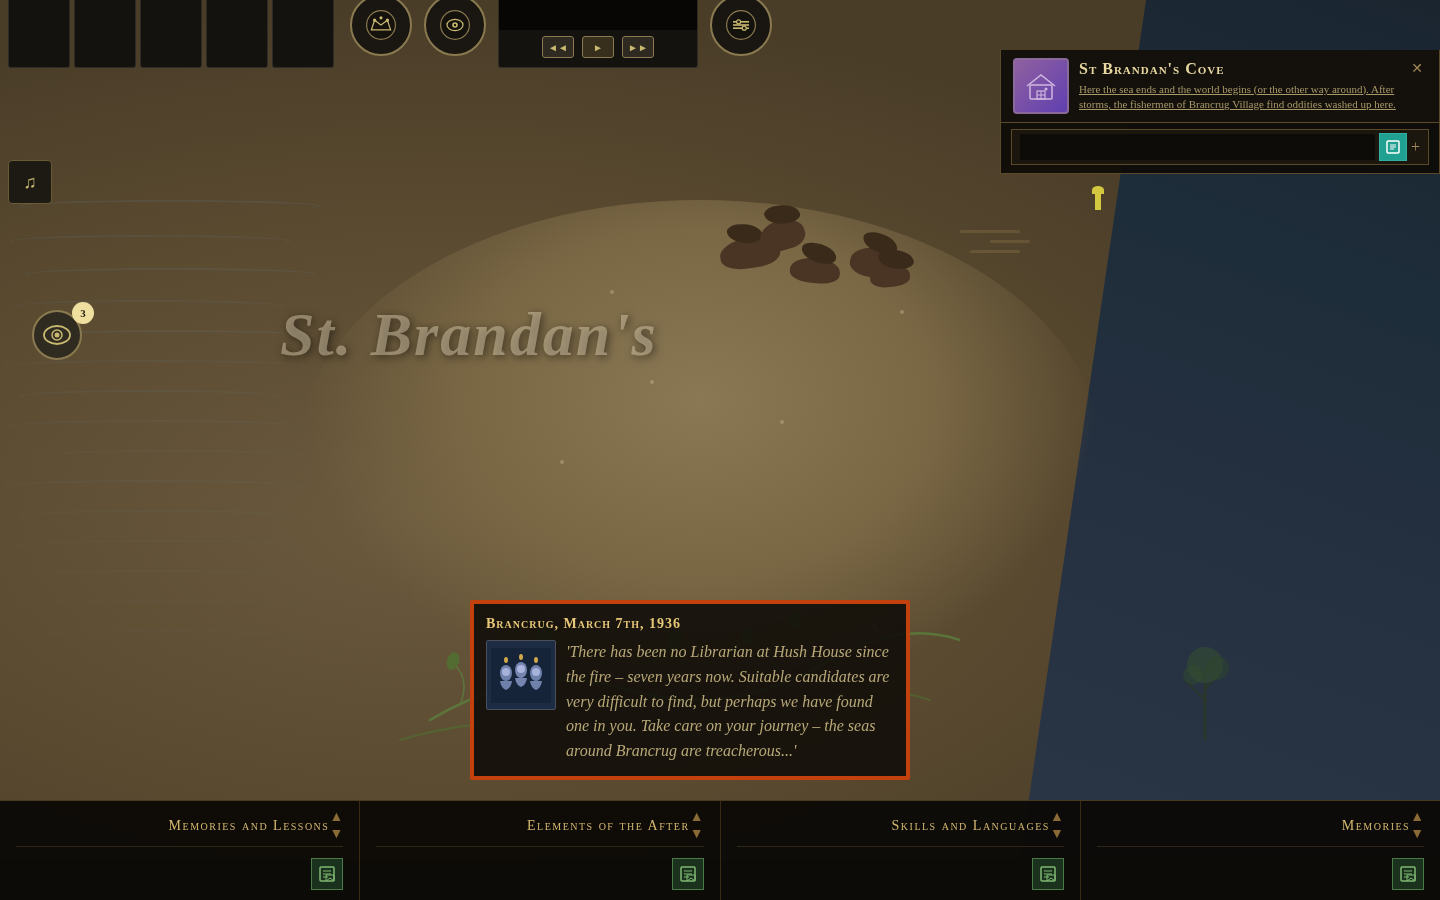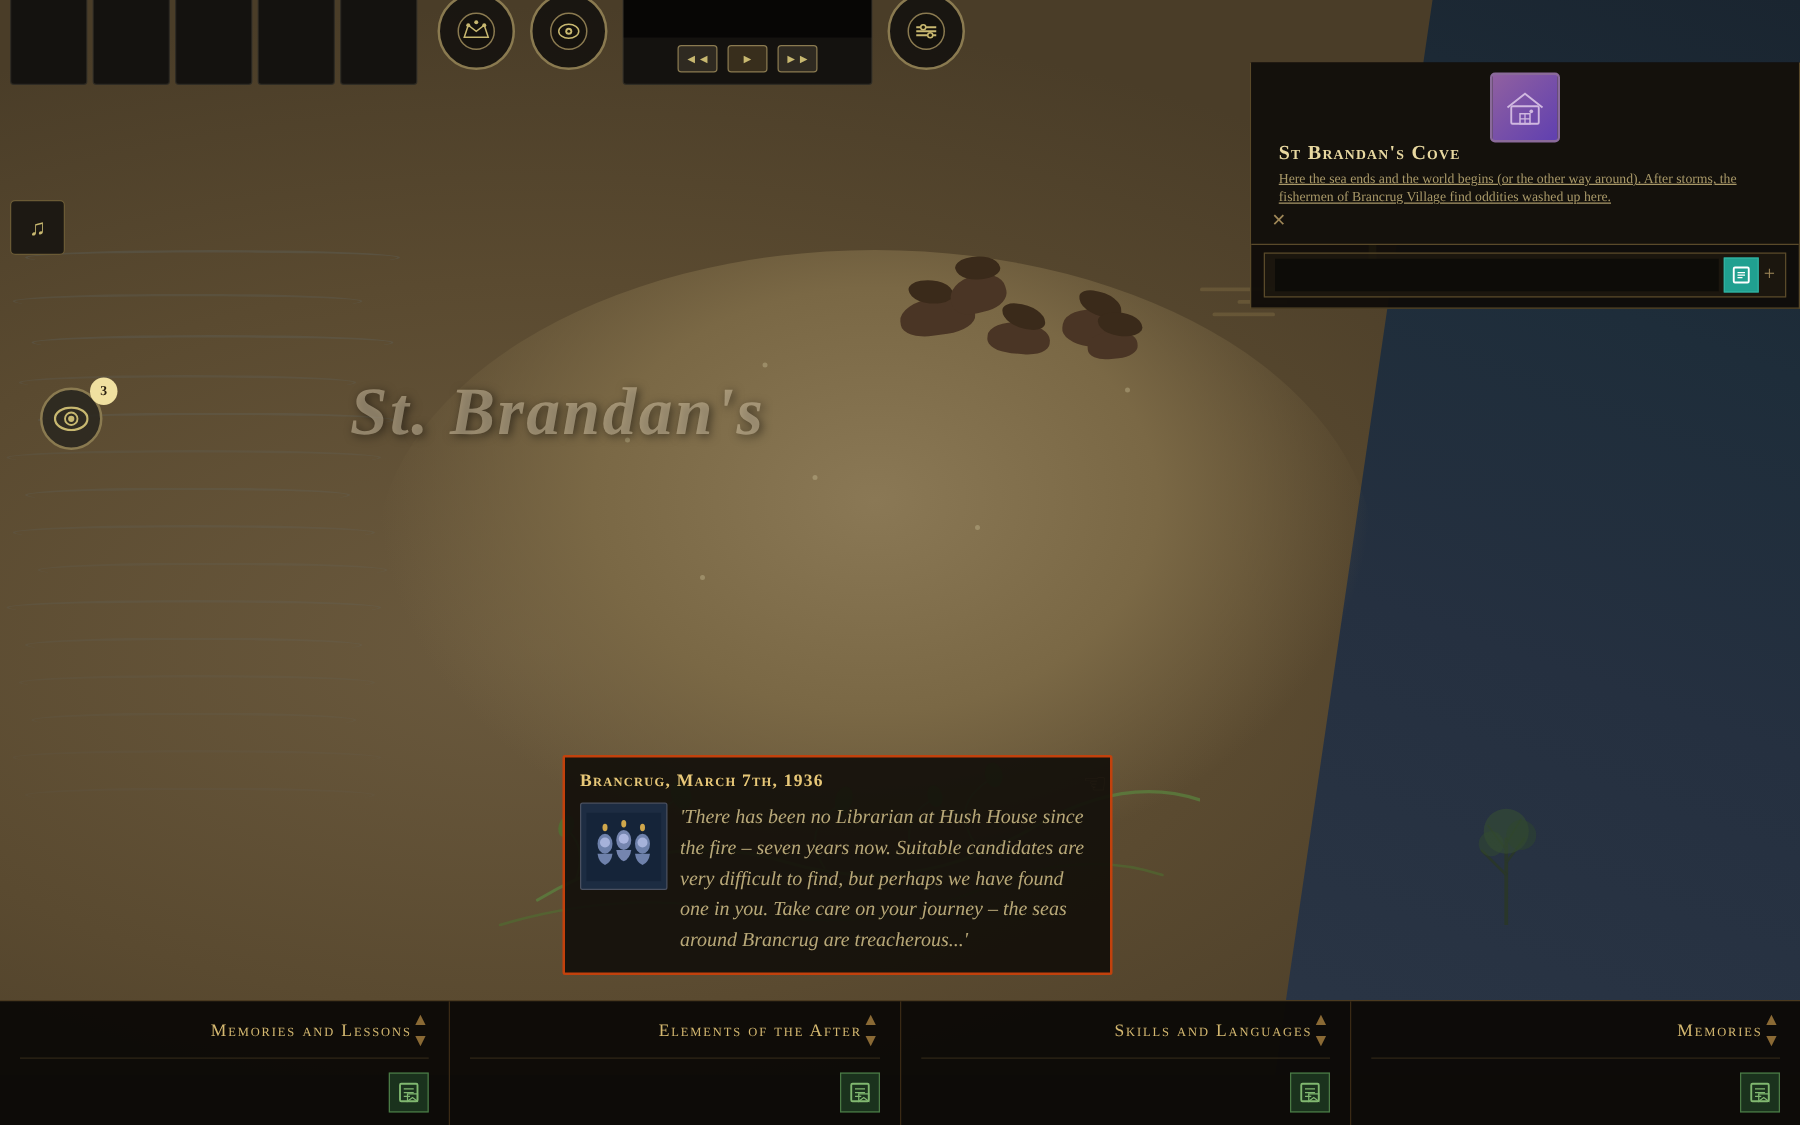--- a/index.html
+++ b/index.html
@@ -70,21 +70,21 @@
       border-radius: 50%;
     }
 
     
     .location-title {
       position: absolute;
       top: 300px;
       left: 280px;
       text-align: center;
       color: rgba(230, 215, 185, 0.45);
-      font-size: 54px;
+      font-size: 62px;
       font-weight: bold;
       font-style: italic;
       text-shadow: 2px 2px 8px rgba(0,0,0,0.5);
       pointer-events: none;
       line-height: 1.1;
       letter-spacing: 2px;
     }
 
     
     .boat {
@@ -251,21 +251,20 @@
       padding-bottom: 8px;
     }
 
     .location-header {
       display: flex;
       align-items: center;
       justify-content: space-between;
       padding: 8px 12px;
       background: rgba(20, 17, 12, 0.98);
       border-bottom: 1px solid #5a4a2a;
-      flex-direction: column;
     }
 
     .location-icon {
       width: 56px;
       height: 56px;
       background: linear-gradient(135deg, #9060a0, #6040b0);
       border: 2px solid #8a6a9a;
       border-radius: 4px;
       display: flex;
       align-items: center;
@@ -345,24 +344,24 @@
       color: #a08858;
       font-size: 16px;
       margin-left: 4px;
       cursor: pointer;
     }
 
     
     #narrative-box {
       position: absolute;
       bottom: 120px;
-      left: 450px;
+      left: 470px;
       width: 440px;
       background: rgba(18, 15, 10, 0.92);
-      border: 2px solid #c2410c;
+      border: 4px solid #c2410c;
       padding: 12px;
       z-index: 60;
       border-radius: 2px;
     }
 
     .narrative-header {
       color: #e8c878;
       font-size: 14px;
       font-weight: bold;
       font-variant: small-caps;

